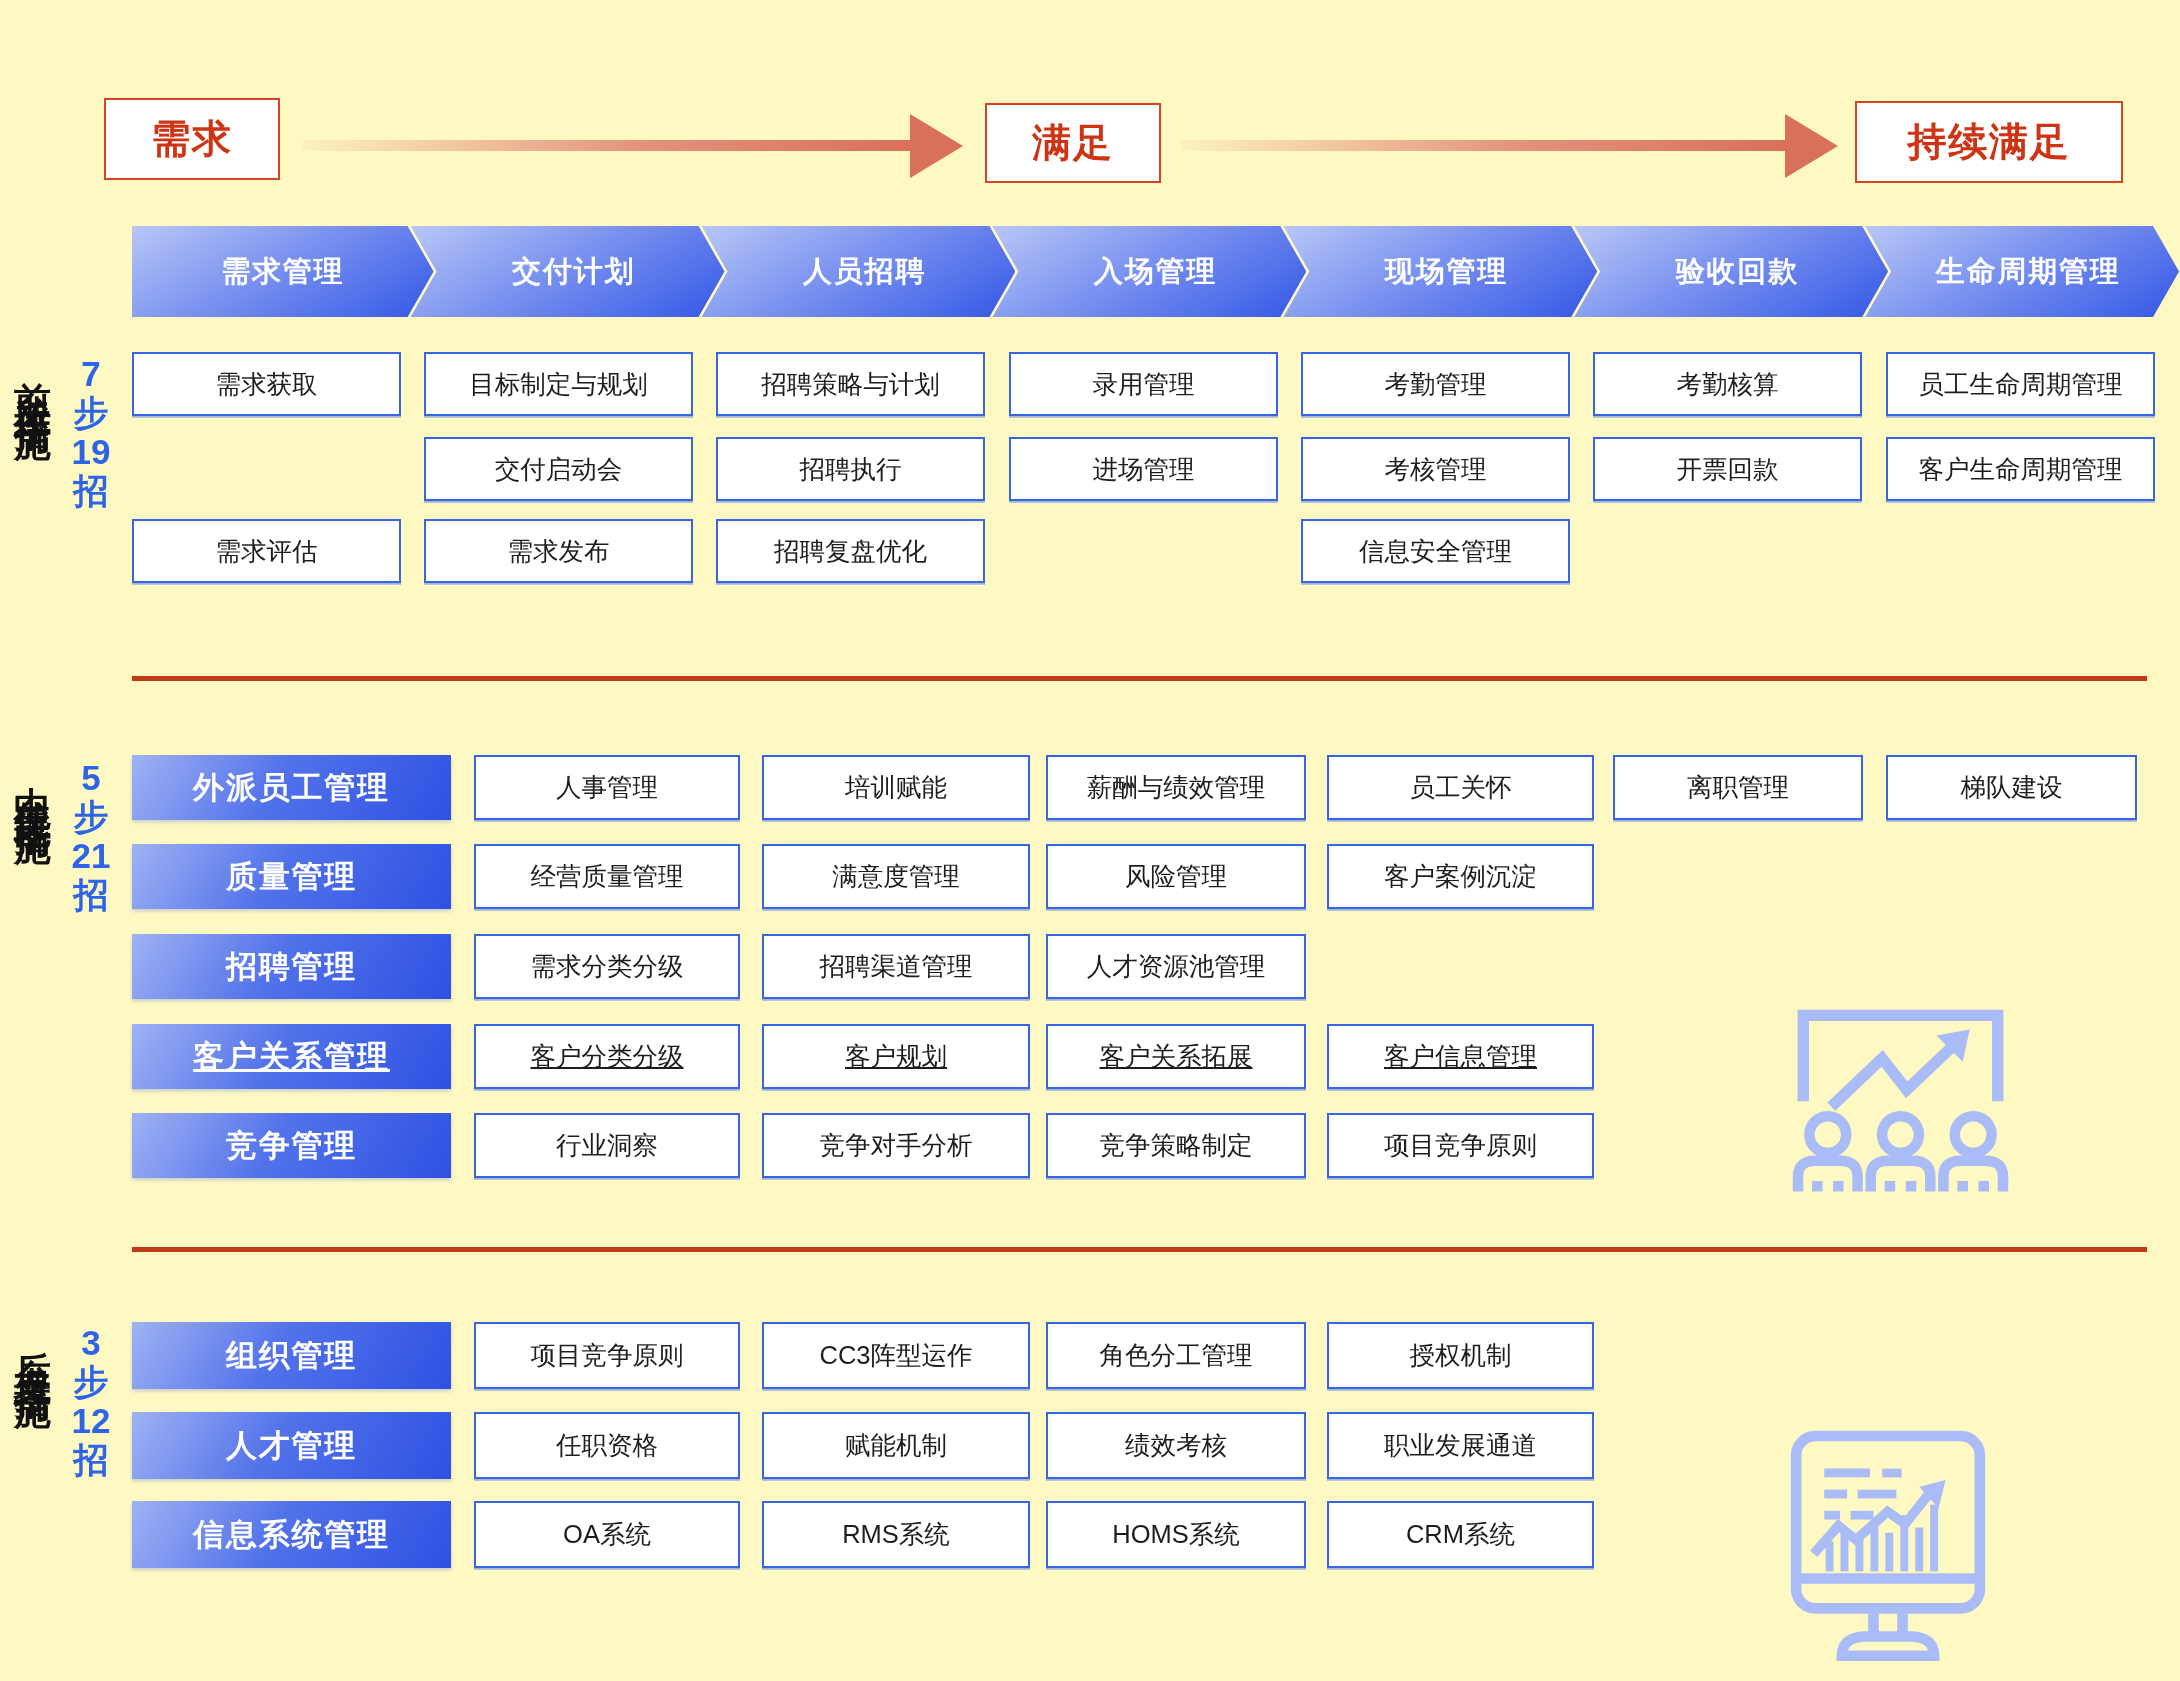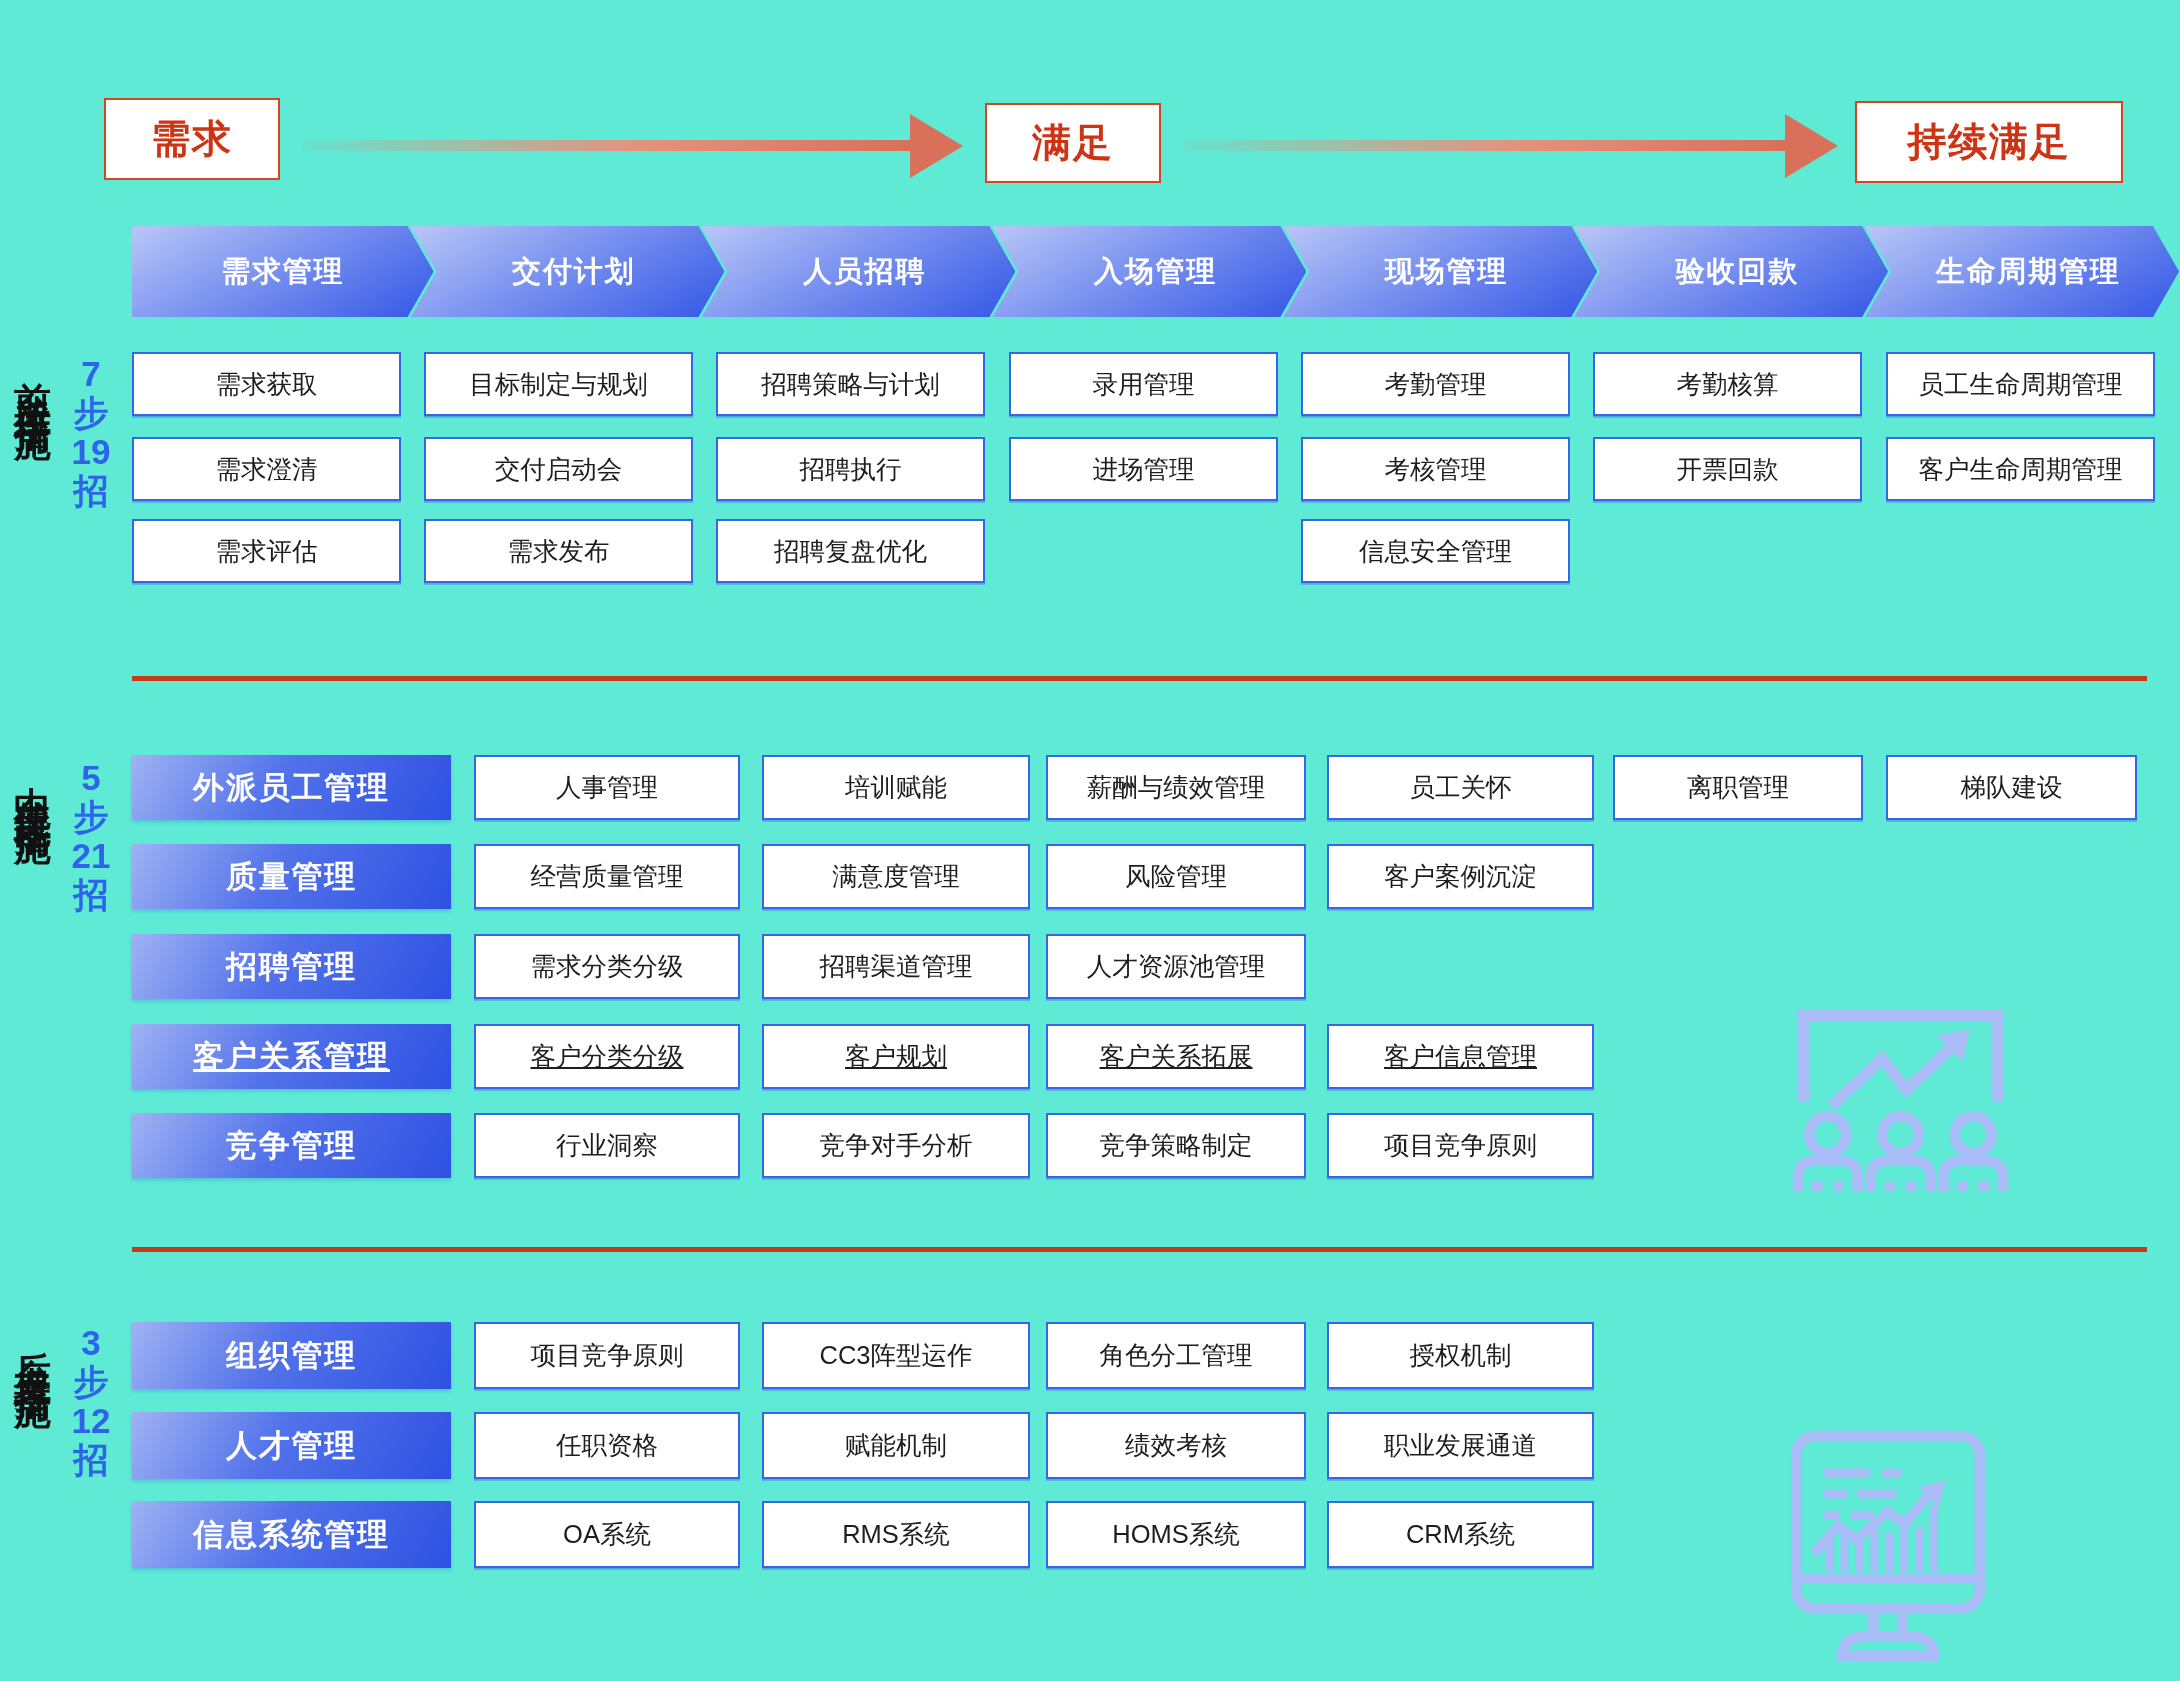--- a/index.html
+++ b/index.html
@@ -1,17 +1,17 @@
 <!DOCTYPE html>
 <html style="font-size:14px"><head>
 <meta charset="utf-8">
 <style>
   html,body{margin:0;padding:0;background:#ffffff;}
   body{font-family:"Liberation Sans","DejaVu Sans",sans-serif;}
-  #stage{position:relative;width:2180px;height:1681px;background:#5eead4;overflow:hidden;}
+  #stage{position:relative;width:2180px;height:1681px;background:#fef9c3;overflow:hidden;}
 
   
   .flow-box{position:absolute;box-sizing:border-box;border:2.6px solid #d6451f;background:#fff;
     display:flex;align-items:center;justify-content:center;font-size:39px;font-weight:700;color:#ce3414;letter-spacing:1.8px;}
   .fb1{left:104px;top:98px;width:176px;height:82px;}
   .fb2{left:985px;top:103px;width:176px;height:80px;}
   .fb3{left:1855px;top:101px;width:268px;height:82px;}
   .flow-arrow{position:absolute;height:11.4px;top:140px;
     background:linear-gradient(to right,rgba(217,112,90,0.05),#e4937e 55%,#d9705a 100%);}
   .fa1{left:303px;width:607px;}
@@ -102,21 +102,20 @@
   </div>
 
   <div class="cell s1 c1 r1">需求获取</div>
   <div class="cell s1 c2 r1">目标制定与规划</div>
   <div class="cell s1 c3 r1">招聘策略与计划</div>
   <div class="cell s1 c4 r1">录用管理</div>
   <div class="cell s1 c5 r1">考勤管理</div>
   <div class="cell s1 c6 r1">考勤核算</div>
   <div class="cell s1 c7 r1">员工生命周期管理</div>
 
-  <div class="cell s1 c1 r2">需求澄清</div>
   <div class="cell s1 c2 r2">交付启动会</div>
   <div class="cell s1 c3 r2">招聘执行</div>
   <div class="cell s1 c4 r2">进场管理</div>
   <div class="cell s1 c5 r2">考核管理</div>
   <div class="cell s1 c6 r2">开票回款</div>
   <div class="cell s1 c1 r3">需求评估</div>
 
   <div class="cell s1 c7 r2">客户生命周期管理</div>
   <div class="cell s1 c2 r3">需求发布</div>
   <div class="cell s1 c3 r3">招聘复盘优化</div>

